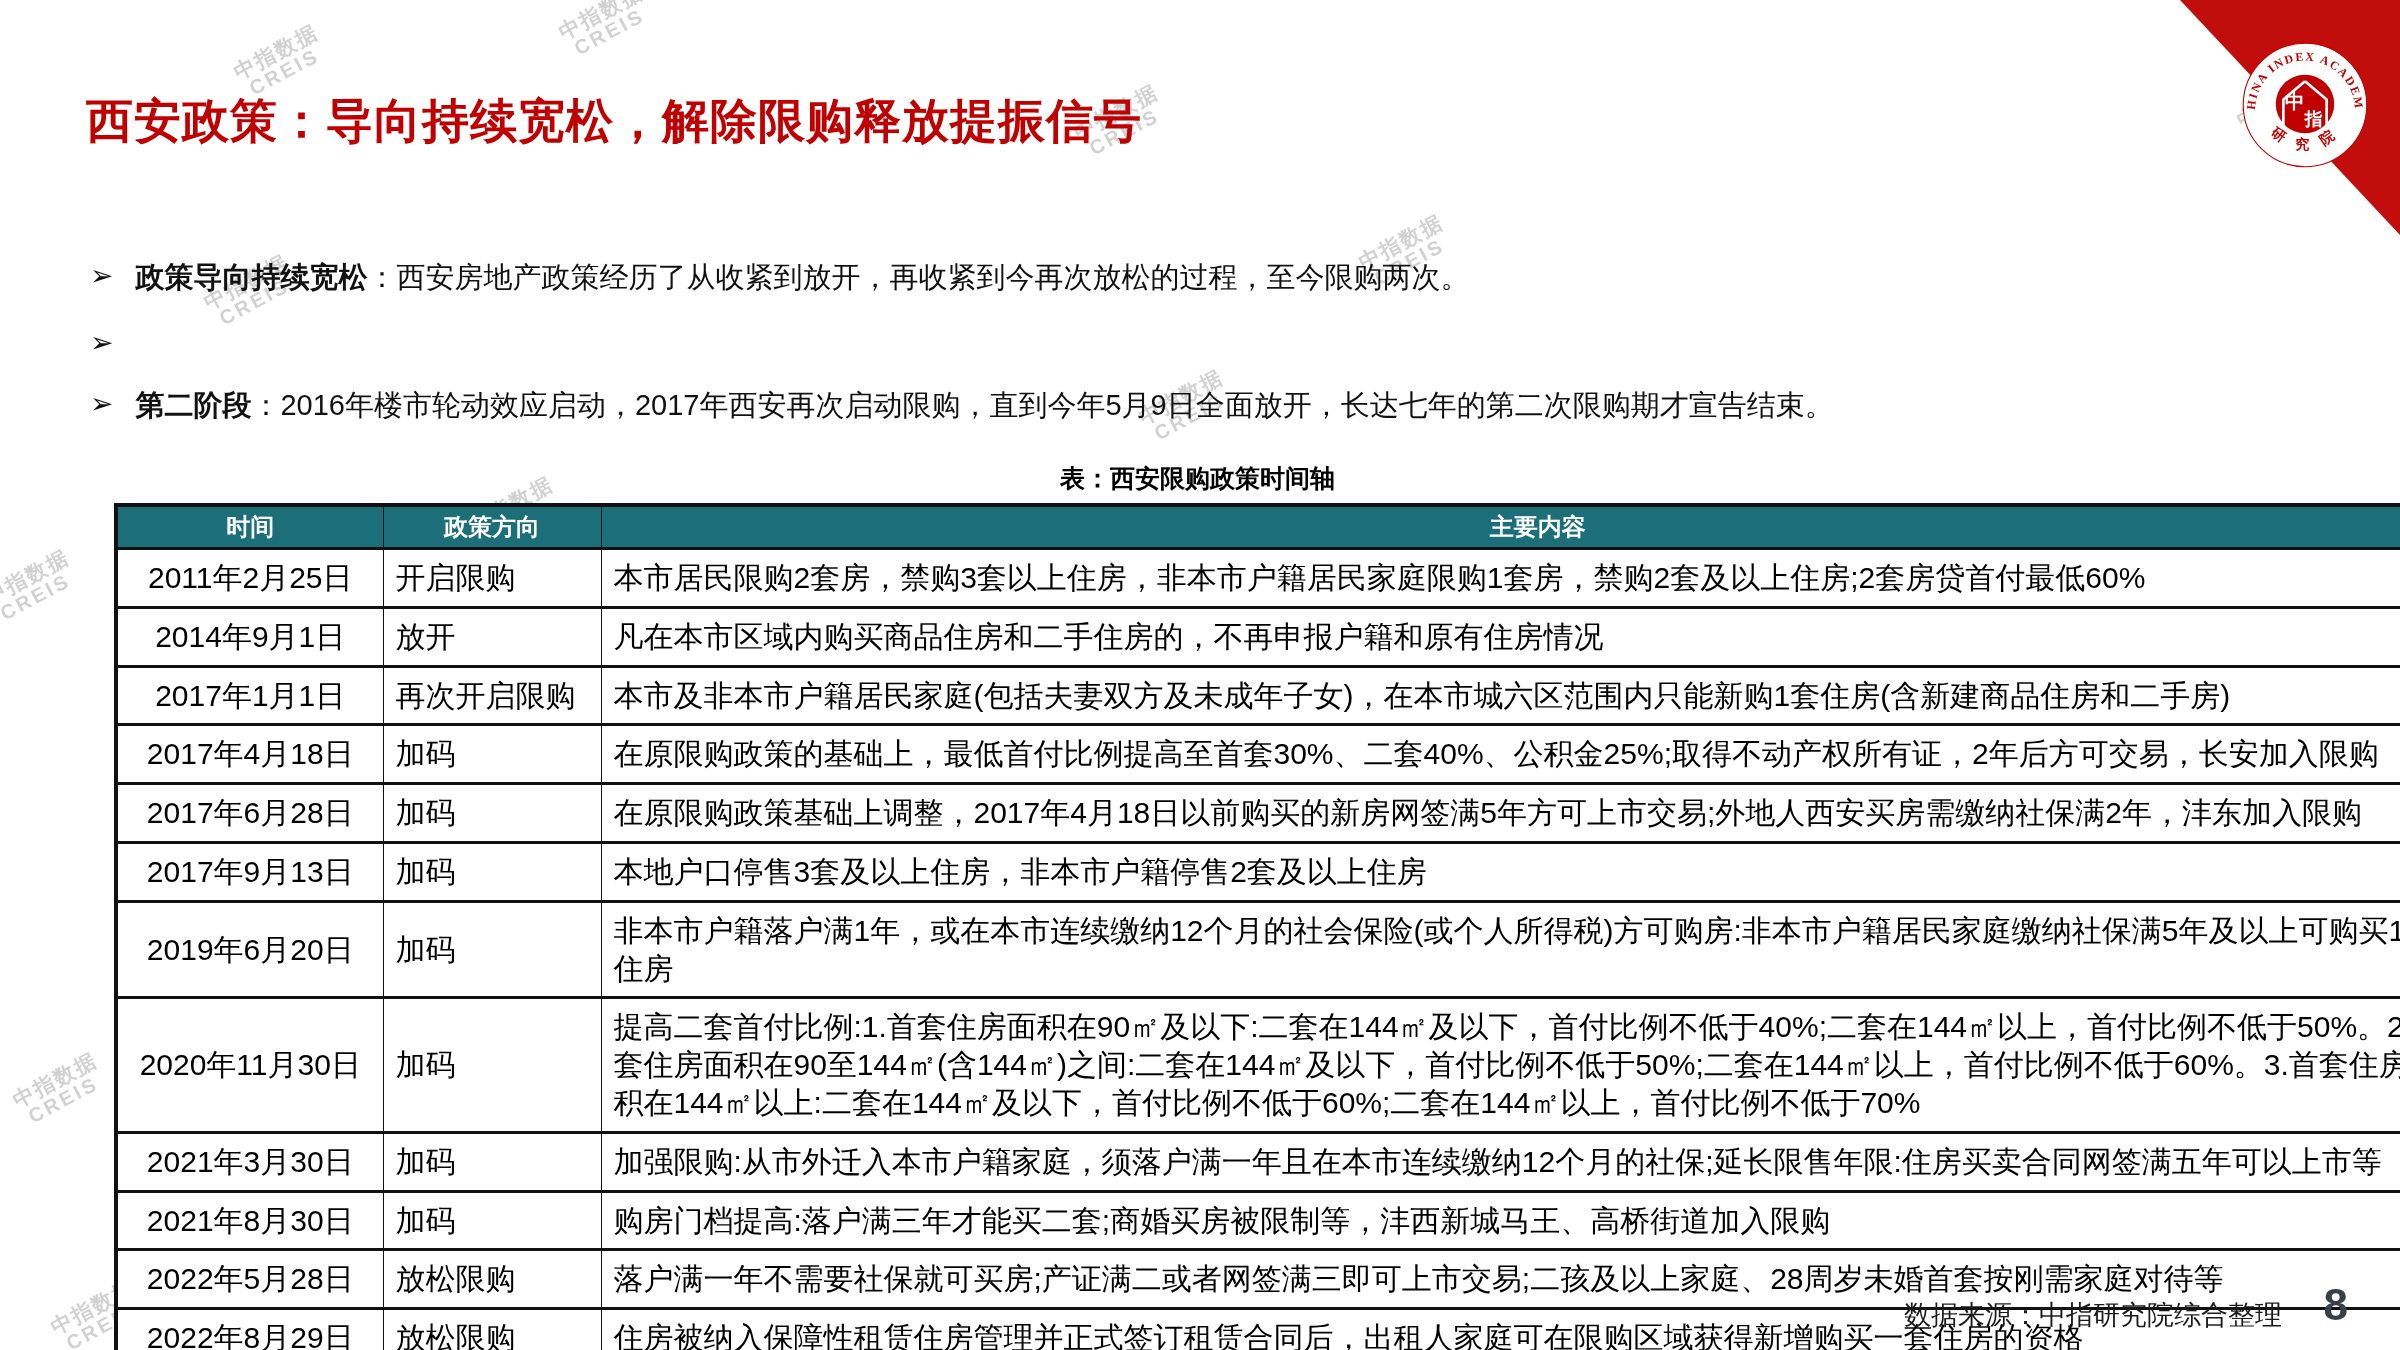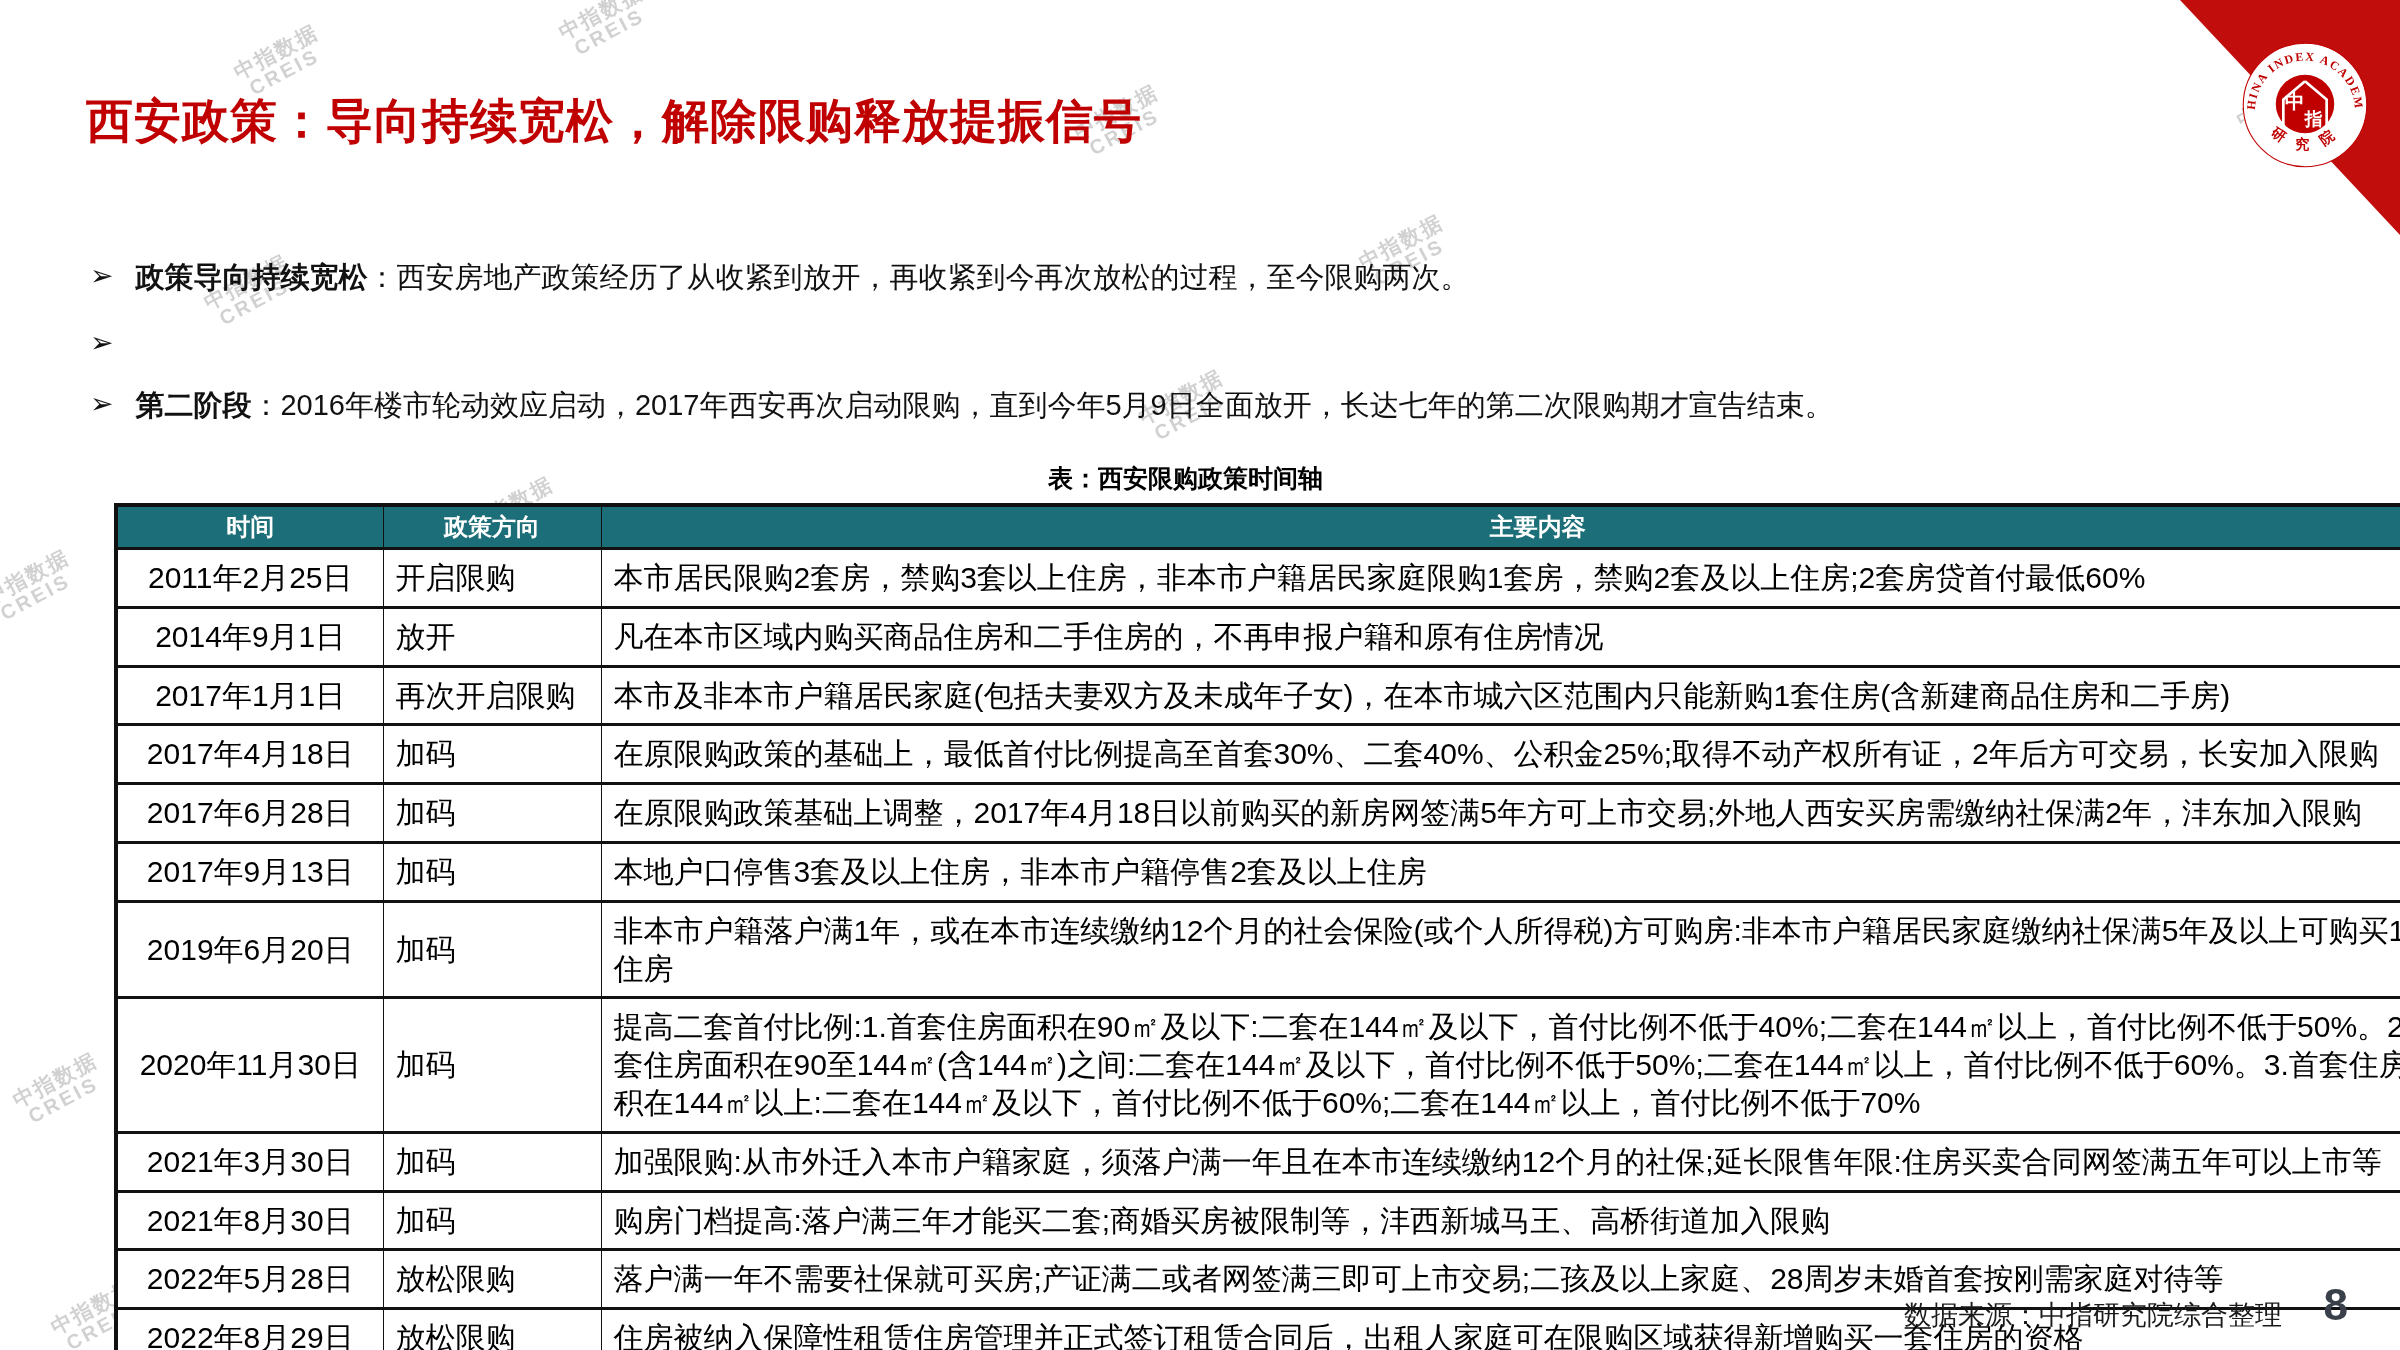--- a/index.html
+++ b/index.html
@@ -22,21 +22,21 @@
     position:absolute;left:86px;top:90px;font-size:47px;font-weight:bold;
     color:#c00000;letter-spacing:1px;white-space:nowrap;
   }
   
   .bullets{position:absolute;left:90px;top:258px;width:2230px;}
   .bullet{display:flex;align-items:flex-start;margin-bottom:27px;font-size:29px;color:#111;}
   .bullet .arrow{font-size:28px;margin-right:22px;margin-top:1px;color:#111;}
   .bullet b{font-weight:bold;}
   
   .tbl-caption{
-    position:absolute;left:102px;top:462px;width:2167px;text-align:center;
+    position:absolute;left:114px;top:462px;width:2167px;text-align:center;
     font-size:25px;font-weight:bold;color:#000;
   }
   table.policy{
     position:absolute;left:114px;top:503px;width:2364px;
     border-collapse:collapse;table-layout:fixed;background:#fff;
     border:4px solid #111;
   }
   table.policy th{
     background:#1c6f78;color:#ffffff;font-size:24px;font-weight:bold;
     border-left:1px solid #111;border-right:1px solid #111;

